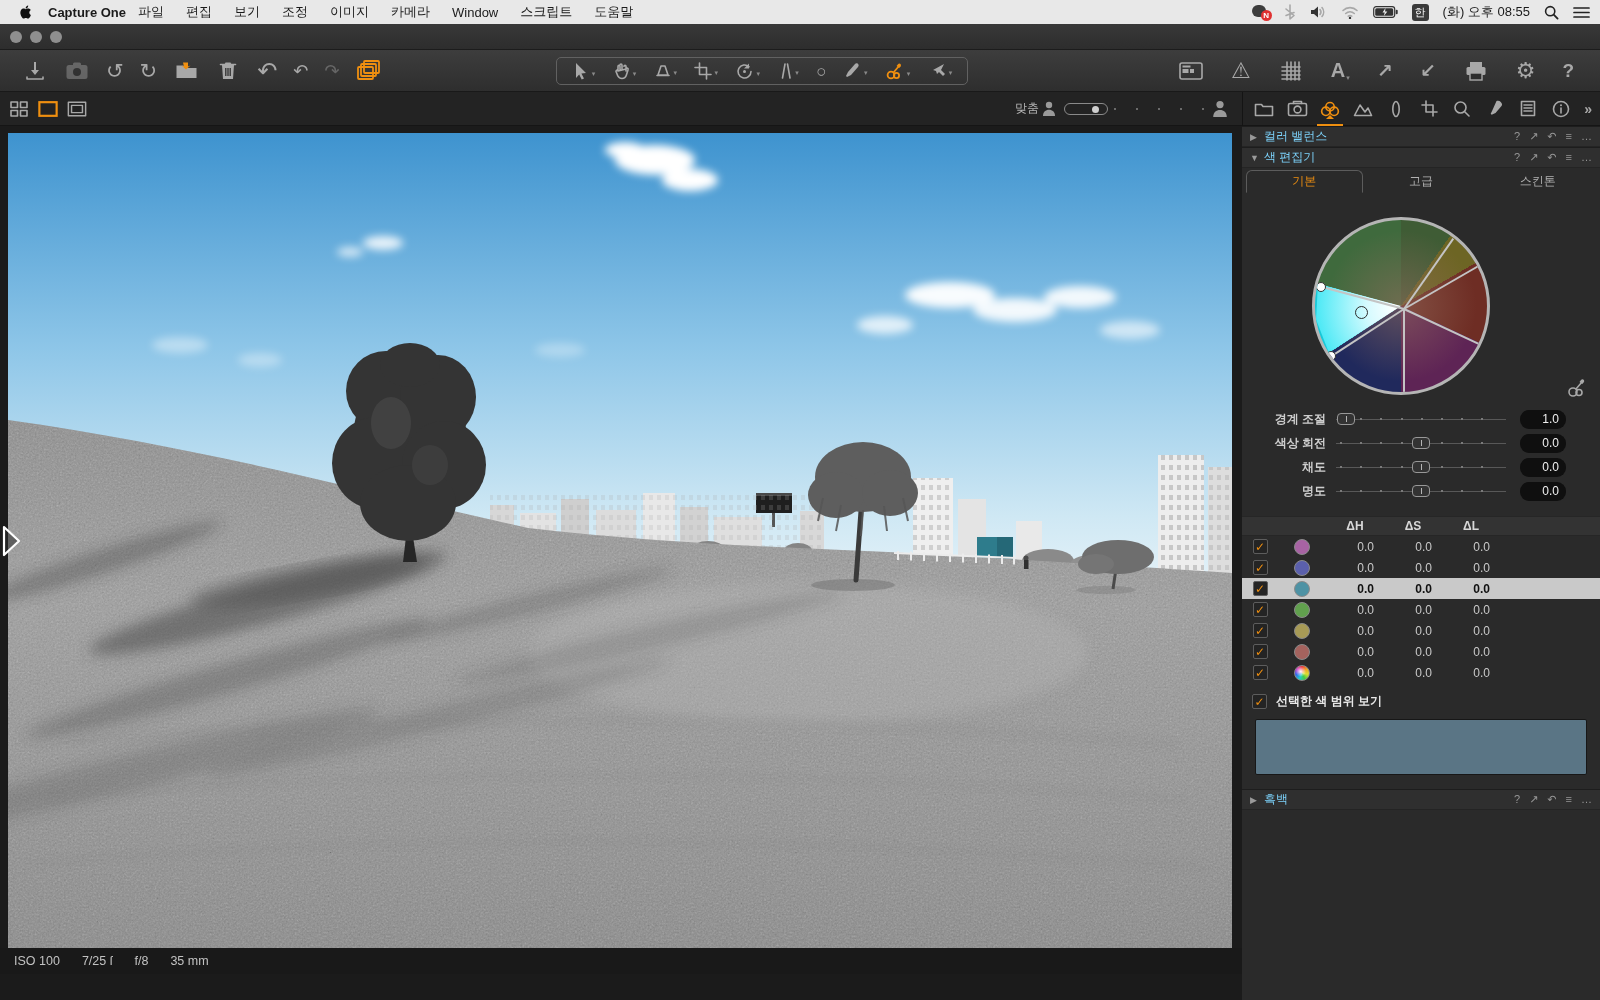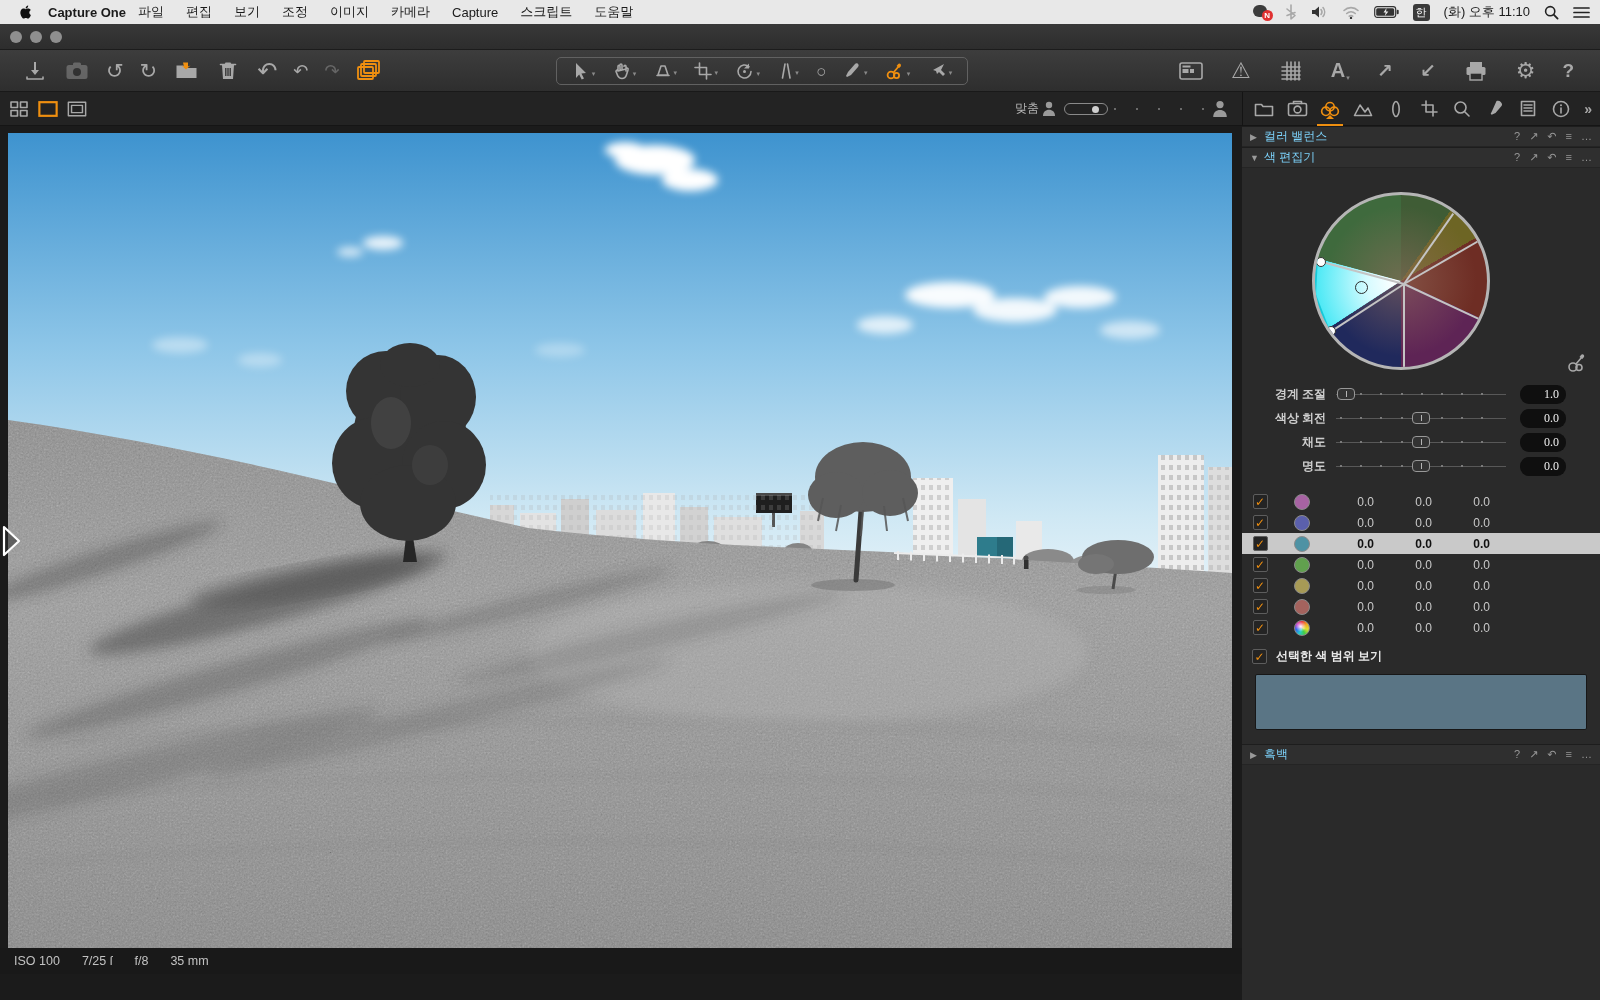--- a/index.html
+++ b/index.html
@@ -105,21 +105,21 @@
     background:radial-gradient(circle at 50% 50%, rgba(150,110,95,.55) 0%, rgba(150,110,95,0) 62%); }
   .wheel .wedge { position:absolute; inset:0;
     background:radial-gradient(circle at 50% 50%, #ffffff 4%, #d6fbff 28%, #45e8f5 72%, #16c3ea 100%);
     clip-path:polygon(50% 50%, 8.1% 77.2%, 0.6% 57.8%, 1.7% 37.1%); }
   .wheel svg.dividers { position:absolute; inset:0; }
   .handle-dot { position:absolute; width:10px; height:10px; border-radius:50%; background:#fff; border:1px solid #333; }
   .hd1 { left:11px; top:131px; } .hd2 { left:1px; top:62px; }
   .marker-ring { position:absolute; left:40px; top:86px; width:13px; height:13px; border:1.5px solid #2d2d2d; border-radius:50%; }
   .wheel-picker { position:absolute; right:12px; bottom:6px; color:#9a9a9a; }
 
-  .sliders { padding:2px 0 0;font-family:Liberation Serif, serif; }
+  .sliders { padding:2px 0 0; }
   .srow { height:24px; display:flex; align-items:center; }
   .slabel { width:84px; text-align:right; color:#cdcdcd; font-weight:bold; font-size:12px; }
   .strack { position:relative; width:170px; height:14px; margin-left:10px; }
   .strack .line { position:absolute; left:0; right:0; top:6.5px; height:1px; background:#585858; }
   .strack .dots { position:absolute; left:4px; right:4px; top:6px; height:2px;
     background:repeating-linear-gradient(90deg,#7a7a7a 0 2px,transparent 2px 20.2px); }
   .shandle { position:absolute; top:1px; width:18px; height:12px; border:1px solid #989898; border-radius:4px; background:#333; }
   .shandle:after { content:""; position:absolute; left:8px; top:2px; bottom:2px; width:1px; background:#b5b5b5; }
   .sval { width:46px; height:19px; margin-left:14px; background:#0f0f0f; border-radius:9px;
     color:#f0f0f0; text-align:right; padding:2px 7px 0 0; font-size:12px; }
@@ -157,21 +157,21 @@
   <svg class="apple" viewBox="0 0 16 16">
     <path fill="#111" d="M11.3 8.6c0-1.7 1.4-2.5 1.5-2.6-.8-1.2-2-1.3-2.5-1.4-1.1-.1-2 .6-2.5.6-.5 0-1.3-.6-2.2-.6-1.1 0-2.2.7-2.7 1.7-1.2 2-.3 5 .8 6.6.5.8 1.2 1.7 2 1.6.8 0 1.1-.5 2.1-.5s1.3.5 2.2.5c.9 0 1.5-.8 2-1.6.6-.9.9-1.8.9-1.8s-1.6-.7-1.6-2.5zM9.6 3.5c.4-.5.7-1.3.6-2-.6 0-1.4.4-1.8 1-.4.4-.8 1.2-.7 1.9.7.1 1.4-.4 1.9-.9z"></path>
   </svg>
   <span class="appname">Capture One</span>
   <span class="menu-item">파일</span>
   <span class="menu-item">편집</span>
   <span class="menu-item">보기</span>
   <span class="menu-item">조정</span>
   <span class="menu-item">이미지</span>
   <span class="menu-item">카메라</span>
-  <span class="menu-item">Capture</span>
+  <span class="menu-item">Window</span>
   <span class="menu-item">스크립트</span>
   <span class="menu-item">도움말</span>
   <span class="spacer"></span>
   <div class="mb-status">
     <span class="kakao">
       <span class="bubble"></span>
         <span class="badge">N</span>
     </span>
     <svg width="12" height="16" viewBox="0 0 12 16">
       <path class="st" stroke="#555" d="M6 1v14l4-3.5L2 5m8 3.5L2 11.5M6 8"></path>
@@ -184,21 +184,21 @@
       <path class="st" stroke="#333" stroke-width="2" d="M2 4.5a10 10 0 0114 0M4.7 7.5a6.5 6.5 0 018.6 0M7.3 10.2a3 3 0 013.4 0"></path>
       <circle cx="9" cy="12" r="1.2" fill="#333"></circle>
     </svg>
     <svg width="25" height="12" viewBox="0 0 25 12">
       <rect x="0.7" y="0.7" width="21" height="10.6" rx="2.5" fill="none" stroke="#333" stroke-width="1.2"></rect>
       <rect x="2.2" y="2.2" width="18" height="7.6" rx="1.5" fill="#333"></rect>
       <rect x="22.7" y="3.8" width="2" height="4.4" rx="1" fill="#333"></rect>
       <path fill="#e8e8e8" d="M12.5 2 9.5 6.4h2.2L10.8 10l3.6-4.6h-2.3z"></path>
     </svg>
     <span class="han-badge">한</span>
-    <span class="clock">(화) 오후 11:10</span>
+    <span class="clock">(화) 오후 08:55</span>
     <svg width="15" height="15" viewBox="0 0 15 15">
       <circle cx="6.2" cy="6.2" r="4.6" fill="none" stroke="#222" stroke-width="1.6"></circle>
       <path d="M9.7 9.7 13.6 13.6" stroke="#222" stroke-width="1.8" stroke-linecap="round"></path>
     </svg>
     <svg width="17" height="13" viewBox="0 0 17 13">
       <path d="M1 2h15M1 6.5h15M1 11h15" stroke="#222" stroke-width="1.7" stroke-linecap="round"></path>
     </svg>
   </div>
 </div>
 
@@ -656,20 +656,25 @@
       <span class="ptitle">색 편집기</span>
       <span class="hicons">
         <span>?</span>
         <span>↗</span>
         <span>↶</span>
         <span>≡</span>
         <span>…</span>
       </span>
     </div>
 
+    <div class="tabs">
+      <span class="tab active">기본</span>
+      <span class="tab">고급</span>
+      <span class="tab">스킨톤</span>
+    </div>
 
     <div class="wheel-area">
       <div class="wheel">
         <span class="tint"></span>
         <span class="wedge"></span>
         <svg class="dividers" width="178" height="178" viewBox="0 0 178 178">
           <g stroke="#c4c4c4" stroke-width="2">
             <path d="M89,89 L138.3,18.6"></path>
               <path d="M89,89 L163.5,46"></path>
               <path d="M89,89 L166.9,125.3"></path>
@@ -723,20 +728,27 @@
         <span class="strack">
           <span class="line"></span>
             <span class="dots"></span>
           <span class="shandle" style="left: calc(50% - 9px);"></span>
         </span>
         <span class="sval">0.0</span>
       </div>
     </div>
 
     <div class="ctable">
+      <div class="thead">
+        <span class="c0"></span>
+          <span class="c1"></span>
+        <span class="ch">ΔH</span>
+        <span class="ch">ΔS</span>
+        <span class="ch">ΔL</span>
+      </div>
 
       <div class="trow">
         <span class="cb-cell">
             <span class="checkbox">✓</span>
           </span>
         <span class="sw-cell">
             <span class="swatch" style="background: rgb(167, 99, 163);"></span>
           </span>
         <span class="vcell">0.0</span>
         <span class="vcell">0.0</span>

